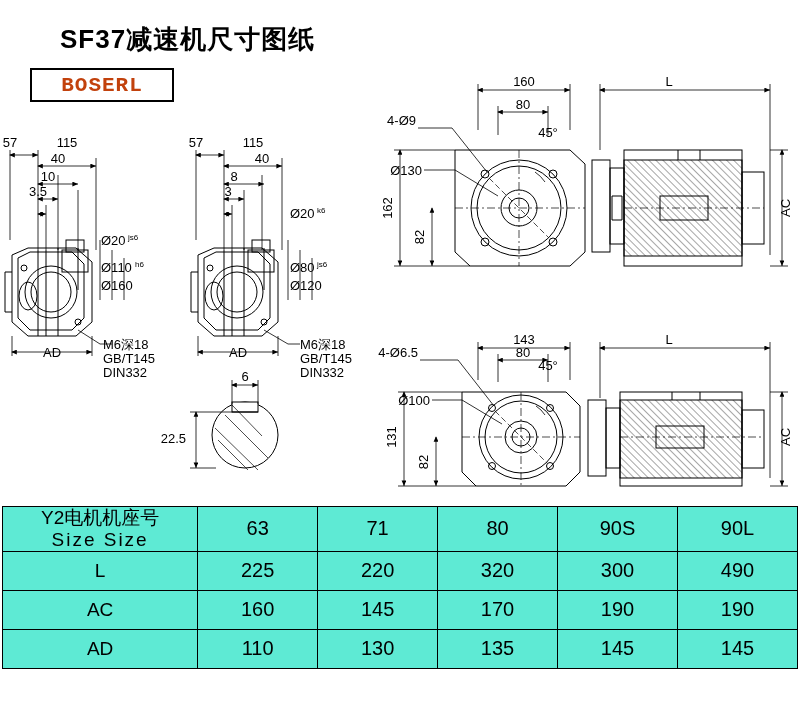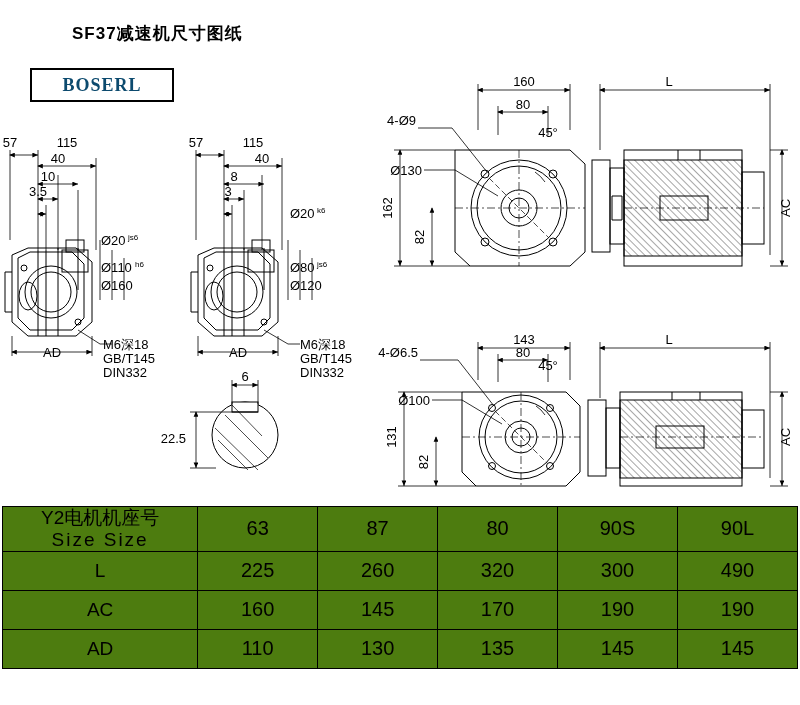--- a/index.html
+++ b/index.html
@@ -6,45 +6,45 @@
   body{
     width:800px;height:705px;
     background:#ffffff;
     font-family:"Liberation Sans", sans-serif;
     color:#000;
     position:relative;
     overflow:hidden;
   }
   .abs{position:absolute;}
   #title{
-    left:72px;top:22px;
-    font-size:17px;font-weight:bold;
+    left:60px;top:22px;
+    font-size:26px;font-weight:bold;
     letter-spacing:1px;
     white-space:nowrap;
   }
   #logo-box{
     left:30px;top:68px;
     width:140px;height:30px;
     border:2px solid #000;
     display:flex;align-items:center;justify-content:center;
   }
   #logo-box .logo-text{
-    font-family:Liberation Serif, serif;
-    font-size:18px;font-weight:bold;
-    color:#0c4a6e;letter-spacing:1px;
+    font-family:Liberation Mono, monospace;
+    font-size:21px;font-weight:bold;
+    color:#c2410c;letter-spacing:1px;
   }
   svg#drawing{position:absolute;left:0;top:0;width:800px;height:705px;}
 
   
   #spec-table{
     position:absolute;left:2px;top:506px;
     width:796px;
     border-collapse:collapse;
     font-size:20px;
-    background:#4d7c0f;
+    background:#5eead4;
   }
   #spec-table td{
     border:1px solid #000;
     text-align:center;
     height:38px;
     padding:0;
   }
   #spec-table td.head-col{
     width:196px;
     font-size:19px;
@@ -368,29 +368,29 @@
 </svg>
 
 <table id="spec-table">
   <tbody>
     <tr>
       <td class="head-col">
         <span class="cn">Y2电机机座号</span>
         <span class="en">Size Size</span>
       </td>
       <td class="datacell">63</td>
-      <td class="datacell">87</td>
+      <td class="datacell">71</td>
       <td class="datacell">80</td>
       <td class="datacell">90S</td>
       <td class="datacell">90L</td>
     </tr>
     <tr>
       <td class="head-col">L</td>
       <td class="datacell">225</td>
-      <td class="datacell">260</td>
+      <td class="datacell">220</td>
       <td class="datacell">320</td>
       <td class="datacell">300</td>
       <td class="datacell">490</td>
     </tr>
     <tr>
       <td class="head-col">AC</td>
       <td class="datacell">160</td>
       <td class="datacell">145</td>
       <td class="datacell">170</td>
       <td class="datacell">190</td>

